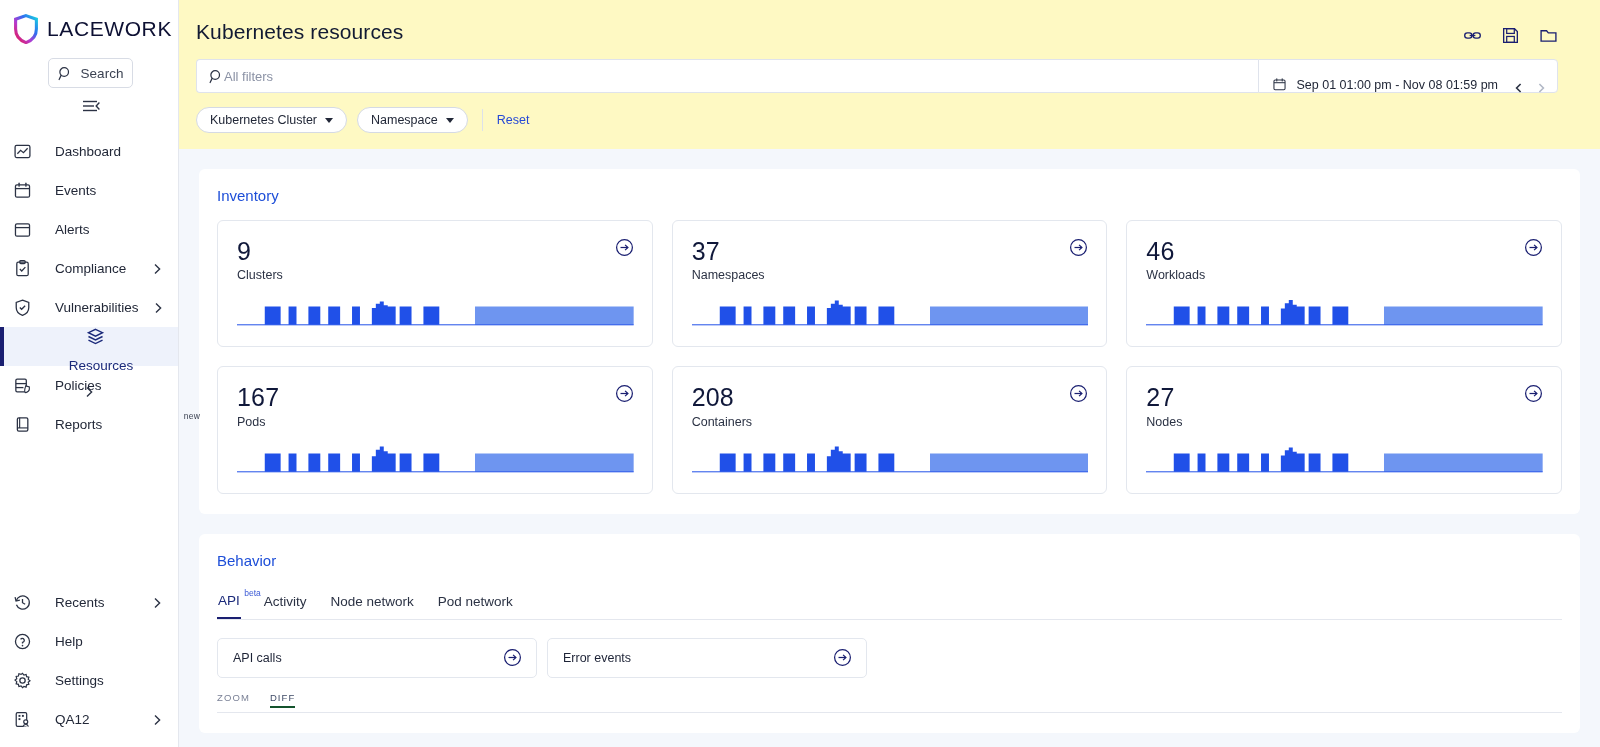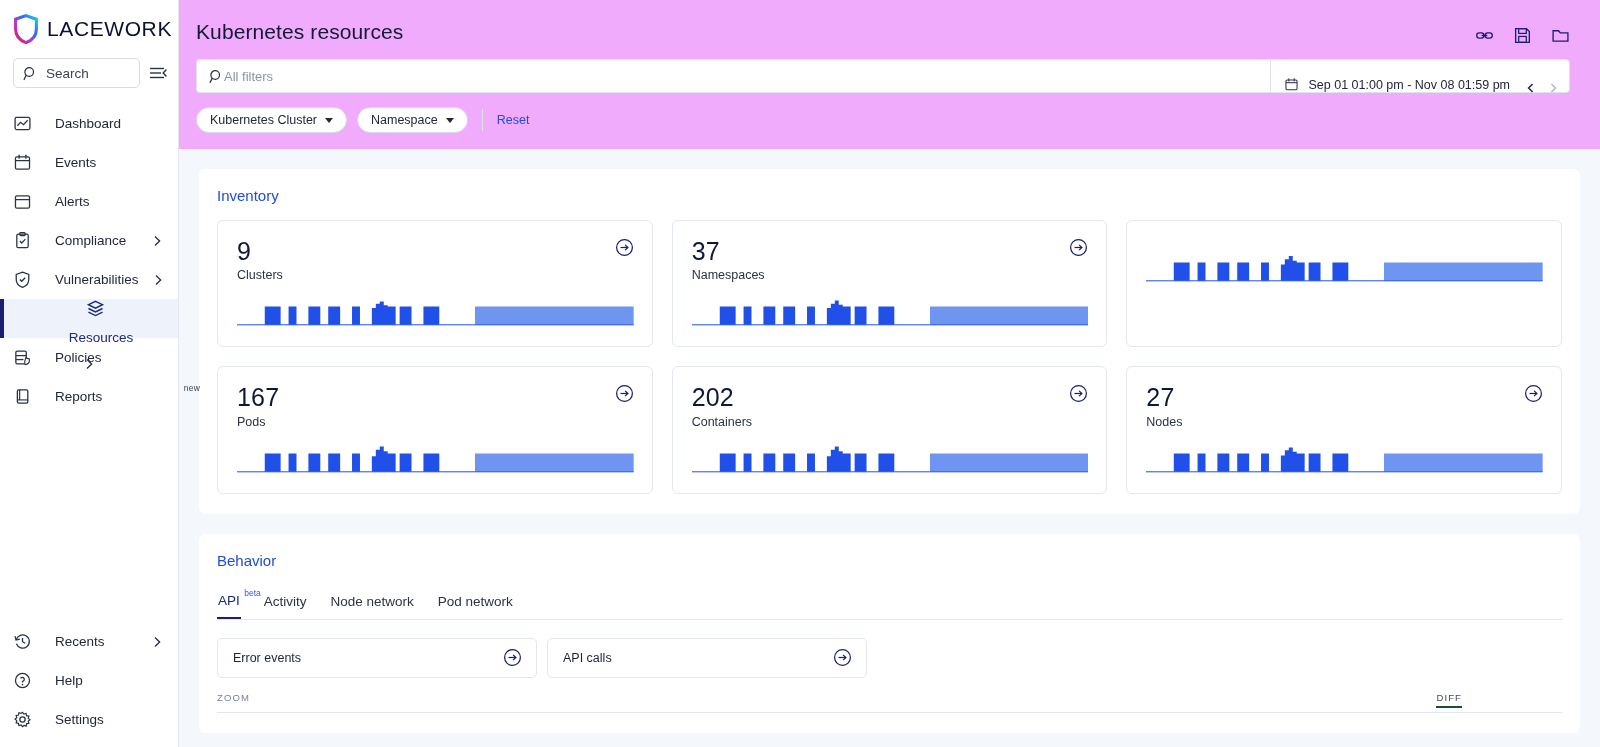--- a/index.html
+++ b/index.html
@@ -19,21 +19,21 @@
     border-right: 1px solid #e4e7ee;
     display: flex; flex-direction: column;
     position: relative;
   }
   .brand { display: flex; align-items: center; gap: 8px; padding: 14px 0 10px 13px; }
   .brand-logo { width: 26px; height: 30px; flex: 0 0 26px; }
   .brand-name {
     font-size: 21px; letter-spacing: .6px; font-weight: 400;
     color: #0d1033;
   }
-  .search-row { display: flex; align-items: center; padding: 4px 10px 10px 13px; gap: 8px; }
+  .search-row { display: flex; align-items: center; padding: 4px 10px 10px 13px; gap: 8px; flex-direction: column; }
   .search-box {
     flex: 1 1 auto; height: 30px;
     border: 1px solid #d8dce5; border-radius: 5px;
     display: flex; align-items: center; gap: 8px;
     padding: 0 9px; background: #fff;
   }
   .search-box .ph { font-size: 13.5px; color: #3b4252; }
   .collapse-btn { width: 20px; height: 20px; flex: 0 0 20px; cursor: pointer; }
 
   .nav { margin-top: 6px; display: flex; flex-direction: column; }
@@ -52,21 +52,21 @@
   }
   .sup-new {
     position: absolute; top: -6px; right: -22px;
     font-size: 8.5px; color: #3b4252; letter-spacing: .2px;
   }
   .nav-bottom { margin-top: auto; padding-bottom: 8px; display: flex; flex-direction: column; }
 
   
   .main { flex: 1 1 auto; height: 747px; display: flex; flex-direction: column;
           background: #f4f7fc; overflow: hidden; }
-  .topbar { background: #f0abfc; padding: 0 0 0 0; flex: 0 0 auto; }
+  .topbar { background: #fef9c3; padding: 0 12px 0 0; flex: 0 0 auto; }
   .topbar-head {
     display: flex; align-items: flex-start; justify-content: space-between;
     padding: 20px 30px 0 17px;
   }
   .page-title { font-size: 21px; font-weight: 400; color: #121a33; letter-spacing: .1px; }
   .head-icons { display: flex; align-items: center; gap: 19px; padding-top: 6px; }
   .head-icons .hi { width: 19px; height: 19px; cursor: pointer; }
 
   .filter-row { display: flex; padding: 14px 30px 0 17px; align-items: stretch; }
   .filter-input {
@@ -125,21 +125,21 @@
   .tab.active { color: #1b2a7a; border-bottom: 2px solid #1a1f71; }
   .tab .sup-beta { position: absolute; top: -5px; right: -20px; font-size: 8.5px; color: #3c5bd6; }
 
   .mini-cards { display: flex; gap: 10px; margin-top: 18px; }
   .mini-card {
     width: 320px; height: 40px; border: 1px solid #e3e7ee; border-radius: 5px;
     display: flex; align-items: center; justify-content: space-between;
     padding: 0 14px 0 15px; font-size: 12.5px; color: #1d2336; cursor: pointer; background: #fff;
   }
   .zoomdiff {
-    display: flex; gap: 26px; justify-content: space-between;
+    display: flex; gap: 20px; justify-content: flex-start;
     padding-right: 100px; margin-top: 14px;
   }
   .zd { font-size: 9.5px; letter-spacing: 1.1px; color: #7a8196; cursor: pointer; padding-bottom: 3px; }
   .zd.active { color: #3e4a66; border-bottom: 2px solid #14532d; }
   .bottom-rule { border-top: 1px solid #e4e7ee; margin-top: 4px; }
 </style>
 </head>
 <body>
 
 <div class="app">
@@ -288,20 +288,34 @@
       </div>
 
       <div class="nav-item">
         <svg class="ico" viewBox="0 0 20 20">
           <circle cx="10" cy="10" r="2.8" fill="none" stroke="#2b3244" stroke-width="1.35"></circle>
           <path d="M10 2.4 l1.5 1.9 2.3-.7 .5 2.4 2.4 .5-.7 2.3 1.9 1.5-1.9 1.5 .7 2.3-2.4 .5-.5 2.4-2.3-.7L10 17.6l-1.5-1.9-2.3 .7-.5-2.4-2.4-.5 .7-2.3L2.1 9.6 4 8.1l-.7-2.3 2.4-.5 .5-2.4 2.3 .7Z" fill="none" stroke="#2b3244" stroke-width="1.25"></path>
         </svg>
         <span class="nav-label">Settings</span>
       </div>
 
+      <div class="nav-item">
+        <svg class="ico" viewBox="0 0 20 20">
+          <rect x="3.4" y="2.8" width="11" height="14.4" rx="1.4" fill="none" stroke="#2b3244" stroke-width="1.3"></rect>
+          <rect x="5.8" y="5.2" width="2" height="2" fill="#2b3244"></rect>
+          <rect x="9.4" y="5.2" width="2" height="2" fill="#2b3244"></rect>
+          <rect x="5.8" y="8.6" width="2" height="2" fill="#2b3244"></rect>
+          <circle cx="13.4" cy="12.4" r="2.1" fill="#fff" stroke="#2b3244" stroke-width="1.25"></circle>
+          <path d="M10.6 17.4 a2.9 2.9 0 0 1 5.6 0" fill="#fff" stroke="#2b3244" stroke-width="1.25"></path>
+        </svg>
+        <span class="nav-label">QA12</span>
+        <svg class="nav-chevron" viewBox="0 0 14 14">
+          <polyline points="5,2.6 9.6,7 5,11.4" fill="none" stroke="#2b3244" stroke-width="1.4"></polyline>
+        </svg>
+      </div>
 
     </div>
   </aside>
 
   <section class="main">
 
     <div class="topbar">
       <div class="topbar-head">
         <h1 class="page-title">Kubernetes resources</h1>
         <div class="head-icons">
@@ -396,21 +410,31 @@
   <circle cx="10" cy="10" r="8.3" fill="none" stroke="#1a1f71" stroke-width="1.3"></circle>
   <line x1="5.8" y1="10" x2="13.3" y2="10" stroke="#1a1f71" stroke-width="1.3"></line>
   <polyline points="10.6,7.2 13.6,10 10.6,12.8" fill="none" stroke="#1a1f71" stroke-width="1.3"></polyline>
 </svg>
      </div>
      <svg class="spark" viewBox="0 0 400 30" preserveAspectRatio="none">
     <path d="M 240.00 28.8 L 240.00 10.44 L 244.00 10.44 L 244.00 10.44 L 248.00 10.44 L 248.00 10.44 L 252.00 10.44 L 252.00 10.44 L 256.00 10.44 L 256.00 10.44 L 260.00 10.44 L 260.00 10.44 L 264.00 10.44 L 264.00 10.44 L 268.00 10.44 L 268.00 10.44 L 272.00 10.44 L 272.00 10.44 L 276.00 10.44 L 276.00 10.44 L 280.00 10.44 L 280.00 10.44 L 284.00 10.44 L 284.00 10.44 L 288.00 10.44 L 288.00 10.44 L 292.00 10.44 L 292.00 10.44 L 296.00 10.44 L 296.00 10.44 L 300.00 10.44 L 300.00 10.44 L 304.00 10.44 L 304.00 10.44 L 308.00 10.44 L 308.00 10.44 L 312.00 10.44 L 312.00 10.44 L 316.00 10.44 L 316.00 10.44 L 320.00 10.44 L 320.00 10.44 L 324.00 10.44 L 324.00 10.44 L 328.00 10.44 L 328.00 10.44 L 332.00 10.44 L 332.00 10.44 L 336.00 10.44 L 336.00 10.44 L 340.00 10.44 L 340.00 10.44 L 344.00 10.44 L 344.00 10.44 L 348.00 10.44 L 348.00 10.44 L 352.00 10.44 L 352.00 10.44 L 356.00 10.44 L 356.00 10.44 L 360.00 10.44 L 360.00 10.44 L 364.00 10.44 L 364.00 10.44 L 368.00 10.44 L 368.00 10.44 L 372.00 10.44 L 372.00 10.44 L 376.00 10.44 L 376.00 10.44 L 380.00 10.44 L 380.00 10.44 L 384.00 10.44 L 384.00 10.44 L 388.00 10.44 L 388.00 10.44 L 392.00 10.44 L 392.00 10.44 L 396.00 10.44 L 396.00 10.44 L 400.00 10.44 L 400.00 28.8 Z" fill="#6e95f0"></path>
     <path d="M 0.00 28.8 L 0.00 28.80 L 4.00 28.80 L 4.00 28.80 L 8.00 28.80 L 8.00 28.80 L 12.00 28.80 L 12.00 28.80 L 16.00 28.80 L 16.00 28.80 L 20.00 28.80 L 20.00 28.80 L 24.00 28.80 L 24.00 28.80 L 28.00 28.80 L 28.00 10.44 L 32.00 10.44 L 32.00 10.44 L 36.00 10.44 L 36.00 10.44 L 40.00 10.44 L 40.00 10.44 L 44.00 10.44 L 44.00 28.80 L 48.00 28.80 L 48.00 28.80 L 52.00 28.80 L 52.00 10.44 L 56.00 10.44 L 56.00 10.44 L 60.00 10.44 L 60.00 28.80 L 64.00 28.80 L 64.00 28.80 L 68.00 28.80 L 68.00 28.80 L 72.00 28.80 L 72.00 10.44 L 76.00 10.44 L 76.00 10.44 L 80.00 10.44 L 80.00 10.44 L 84.00 10.44 L 84.00 28.80 L 88.00 28.80 L 88.00 28.80 L 92.00 28.80 L 92.00 10.44 L 96.00 10.44 L 96.00 10.44 L 100.00 10.44 L 100.00 10.44 L 104.00 10.44 L 104.00 28.80 L 108.00 28.80 L 108.00 28.80 L 112.00 28.80 L 112.00 28.80 L 116.00 28.80 L 116.00 10.44 L 120.00 10.44 L 120.00 10.44 L 124.00 10.44 L 124.00 28.80 L 128.00 28.80 L 128.00 28.80 L 132.00 28.80 L 132.00 28.80 L 136.00 28.80 L 136.00 12.06 L 140.00 12.06 L 140.00 7.74 L 144.00 7.74 L 144.00 4.50 L 148.00 4.50 L 148.00 8.82 L 152.00 8.82 L 152.00 10.44 L 156.00 10.44 L 156.00 10.44 L 160.00 10.44 L 160.00 28.80 L 164.00 28.80 L 164.00 10.44 L 168.00 10.44 L 168.00 10.44 L 172.00 10.44 L 172.00 10.44 L 176.00 10.44 L 176.00 28.80 L 180.00 28.80 L 180.00 28.80 L 184.00 28.80 L 184.00 28.80 L 188.00 28.80 L 188.00 10.44 L 192.00 10.44 L 192.00 10.44 L 196.00 10.44 L 196.00 10.44 L 200.00 10.44 L 200.00 10.44 L 204.00 10.44 L 204.00 28.80 L 208.00 28.80 L 208.00 28.80 L 212.00 28.80 L 212.00 28.80 L 216.00 28.80 L 216.00 28.80 L 220.00 28.80 L 220.00 28.80 L 224.00 28.80 L 224.00 28.80 L 228.00 28.80 L 228.00 28.80 L 232.00 28.80 L 232.00 28.80 L 236.00 28.80 L 236.00 28.80 L 240.00 28.80 L 240.00 28.8 Z" fill="#2050e8"></path>
     <line x1="0" y1="28.8" x2="400" y2="28.8" stroke="#2050e8" stroke-width="1"></line>
   </svg></div>
-            <div class="stat-card">
+            <div class="stat-card"><div class="stat-head">
+       <div>
+         <div class="stat-value">46</div>
+         <div class="stat-label">Workloads</div>
+       </div>
+       <svg class="arrow-circle" viewBox="0 0 20 20">
+  <circle cx="10" cy="10" r="8.3" fill="none" stroke="#1a1f71" stroke-width="1.3"></circle>
+  <line x1="5.8" y1="10" x2="13.3" y2="10" stroke="#1a1f71" stroke-width="1.3"></line>
+  <polyline points="10.6,7.2 13.6,10 10.6,12.8" fill="none" stroke="#1a1f71" stroke-width="1.3"></polyline>
+</svg>
+     </div>
      <svg class="spark" viewBox="0 0 400 30" preserveAspectRatio="none">
     <path d="M 240.00 28.8 L 240.00 10.44 L 244.00 10.44 L 244.00 10.44 L 248.00 10.44 L 248.00 10.44 L 252.00 10.44 L 252.00 10.44 L 256.00 10.44 L 256.00 10.44 L 260.00 10.44 L 260.00 10.44 L 264.00 10.44 L 264.00 10.44 L 268.00 10.44 L 268.00 10.44 L 272.00 10.44 L 272.00 10.44 L 276.00 10.44 L 276.00 10.44 L 280.00 10.44 L 280.00 10.44 L 284.00 10.44 L 284.00 10.44 L 288.00 10.44 L 288.00 10.44 L 292.00 10.44 L 292.00 10.44 L 296.00 10.44 L 296.00 10.44 L 300.00 10.44 L 300.00 10.44 L 304.00 10.44 L 304.00 10.44 L 308.00 10.44 L 308.00 10.44 L 312.00 10.44 L 312.00 10.44 L 316.00 10.44 L 316.00 10.44 L 320.00 10.44 L 320.00 10.44 L 324.00 10.44 L 324.00 10.44 L 328.00 10.44 L 328.00 10.44 L 332.00 10.44 L 332.00 10.44 L 336.00 10.44 L 336.00 10.44 L 340.00 10.44 L 340.00 10.44 L 344.00 10.44 L 344.00 10.44 L 348.00 10.44 L 348.00 10.44 L 352.00 10.44 L 352.00 10.44 L 356.00 10.44 L 356.00 10.44 L 360.00 10.44 L 360.00 10.44 L 364.00 10.44 L 364.00 10.44 L 368.00 10.44 L 368.00 10.44 L 372.00 10.44 L 372.00 10.44 L 376.00 10.44 L 376.00 10.44 L 380.00 10.44 L 380.00 10.44 L 384.00 10.44 L 384.00 10.44 L 388.00 10.44 L 388.00 10.44 L 392.00 10.44 L 392.00 10.44 L 396.00 10.44 L 396.00 10.44 L 400.00 10.44 L 400.00 28.8 Z" fill="#6e95f0"></path>
     <path d="M 0.00 28.8 L 0.00 28.80 L 4.00 28.80 L 4.00 28.80 L 8.00 28.80 L 8.00 28.80 L 12.00 28.80 L 12.00 28.80 L 16.00 28.80 L 16.00 28.80 L 20.00 28.80 L 20.00 28.80 L 24.00 28.80 L 24.00 28.80 L 28.00 28.80 L 28.00 10.44 L 32.00 10.44 L 32.00 10.44 L 36.00 10.44 L 36.00 10.44 L 40.00 10.44 L 40.00 10.44 L 44.00 10.44 L 44.00 28.80 L 48.00 28.80 L 48.00 28.80 L 52.00 28.80 L 52.00 10.44 L 56.00 10.44 L 56.00 10.44 L 60.00 10.44 L 60.00 28.80 L 64.00 28.80 L 64.00 28.80 L 68.00 28.80 L 68.00 28.80 L 72.00 28.80 L 72.00 10.44 L 76.00 10.44 L 76.00 10.44 L 80.00 10.44 L 80.00 10.44 L 84.00 10.44 L 84.00 28.80 L 88.00 28.80 L 88.00 28.80 L 92.00 28.80 L 92.00 10.44 L 96.00 10.44 L 96.00 10.44 L 100.00 10.44 L 100.00 10.44 L 104.00 10.44 L 104.00 28.80 L 108.00 28.80 L 108.00 28.80 L 112.00 28.80 L 112.00 28.80 L 116.00 28.80 L 116.00 10.44 L 120.00 10.44 L 120.00 10.44 L 124.00 10.44 L 124.00 28.80 L 128.00 28.80 L 128.00 28.80 L 132.00 28.80 L 132.00 28.80 L 136.00 28.80 L 136.00 12.60 L 140.00 12.60 L 140.00 7.20 L 144.00 7.20 L 144.00 3.96 L 148.00 3.96 L 148.00 8.82 L 152.00 8.82 L 152.00 10.44 L 156.00 10.44 L 156.00 10.44 L 160.00 10.44 L 160.00 28.80 L 164.00 28.80 L 164.00 10.44 L 168.00 10.44 L 168.00 10.44 L 172.00 10.44 L 172.00 10.44 L 176.00 10.44 L 176.00 28.80 L 180.00 28.80 L 180.00 28.80 L 184.00 28.80 L 184.00 28.80 L 188.00 28.80 L 188.00 10.44 L 192.00 10.44 L 192.00 10.44 L 196.00 10.44 L 196.00 10.44 L 200.00 10.44 L 200.00 10.44 L 204.00 10.44 L 204.00 28.80 L 208.00 28.80 L 208.00 28.80 L 212.00 28.80 L 212.00 28.80 L 216.00 28.80 L 216.00 28.80 L 220.00 28.80 L 220.00 28.80 L 224.00 28.80 L 224.00 28.80 L 228.00 28.80 L 228.00 28.80 L 232.00 28.80 L 232.00 28.80 L 236.00 28.80 L 236.00 28.80 L 240.00 28.80 L 240.00 28.8 Z" fill="#2050e8"></path>
     <line x1="0" y1="28.8" x2="400" y2="28.8" stroke="#2050e8" stroke-width="1"></line>
   </svg></div>
             <div class="stat-card"><div class="stat-head">
        <div>
          <div class="stat-value">167</div>
          <div class="stat-label">Pods</div>
        </div>
@@ -420,21 +444,21 @@
   <polyline points="10.6,7.2 13.6,10 10.6,12.8" fill="none" stroke="#1a1f71" stroke-width="1.3"></polyline>
 </svg>
      </div>
      <svg class="spark" viewBox="0 0 400 30" preserveAspectRatio="none">
     <path d="M 240.00 28.8 L 240.00 10.44 L 244.00 10.44 L 244.00 10.44 L 248.00 10.44 L 248.00 10.44 L 252.00 10.44 L 252.00 10.44 L 256.00 10.44 L 256.00 10.44 L 260.00 10.44 L 260.00 10.44 L 264.00 10.44 L 264.00 10.44 L 268.00 10.44 L 268.00 10.44 L 272.00 10.44 L 272.00 10.44 L 276.00 10.44 L 276.00 10.44 L 280.00 10.44 L 280.00 10.44 L 284.00 10.44 L 284.00 10.44 L 288.00 10.44 L 288.00 10.44 L 292.00 10.44 L 292.00 10.44 L 296.00 10.44 L 296.00 10.44 L 300.00 10.44 L 300.00 10.44 L 304.00 10.44 L 304.00 10.44 L 308.00 10.44 L 308.00 10.44 L 312.00 10.44 L 312.00 10.44 L 316.00 10.44 L 316.00 10.44 L 320.00 10.44 L 320.00 10.44 L 324.00 10.44 L 324.00 10.44 L 328.00 10.44 L 328.00 10.44 L 332.00 10.44 L 332.00 10.44 L 336.00 10.44 L 336.00 10.44 L 340.00 10.44 L 340.00 10.44 L 344.00 10.44 L 344.00 10.44 L 348.00 10.44 L 348.00 10.44 L 352.00 10.44 L 352.00 10.44 L 356.00 10.44 L 356.00 10.44 L 360.00 10.44 L 360.00 10.44 L 364.00 10.44 L 364.00 10.44 L 368.00 10.44 L 368.00 10.44 L 372.00 10.44 L 372.00 10.44 L 376.00 10.44 L 376.00 10.44 L 380.00 10.44 L 380.00 10.44 L 384.00 10.44 L 384.00 10.44 L 388.00 10.44 L 388.00 10.44 L 392.00 10.44 L 392.00 10.44 L 396.00 10.44 L 396.00 10.44 L 400.00 10.44 L 400.00 28.8 Z" fill="#6e95f0"></path>
     <path d="M 0.00 28.8 L 0.00 28.80 L 4.00 28.80 L 4.00 28.80 L 8.00 28.80 L 8.00 28.80 L 12.00 28.80 L 12.00 28.80 L 16.00 28.80 L 16.00 28.80 L 20.00 28.80 L 20.00 28.80 L 24.00 28.80 L 24.00 28.80 L 28.00 28.80 L 28.00 10.44 L 32.00 10.44 L 32.00 10.44 L 36.00 10.44 L 36.00 10.44 L 40.00 10.44 L 40.00 10.44 L 44.00 10.44 L 44.00 28.80 L 48.00 28.80 L 48.00 28.80 L 52.00 28.80 L 52.00 10.44 L 56.00 10.44 L 56.00 10.44 L 60.00 10.44 L 60.00 28.80 L 64.00 28.80 L 64.00 28.80 L 68.00 28.80 L 68.00 28.80 L 72.00 28.80 L 72.00 10.44 L 76.00 10.44 L 76.00 10.44 L 80.00 10.44 L 80.00 10.44 L 84.00 10.44 L 84.00 28.80 L 88.00 28.80 L 88.00 28.80 L 92.00 28.80 L 92.00 10.44 L 96.00 10.44 L 96.00 10.44 L 100.00 10.44 L 100.00 10.44 L 104.00 10.44 L 104.00 28.80 L 108.00 28.80 L 108.00 28.80 L 112.00 28.80 L 112.00 28.80 L 116.00 28.80 L 116.00 10.44 L 120.00 10.44 L 120.00 10.44 L 124.00 10.44 L 124.00 28.80 L 128.00 28.80 L 128.00 28.80 L 132.00 28.80 L 132.00 28.80 L 136.00 28.80 L 136.00 13.14 L 140.00 13.14 L 140.00 6.66 L 144.00 6.66 L 144.00 3.42 L 148.00 3.42 L 148.00 8.28 L 152.00 8.28 L 152.00 10.44 L 156.00 10.44 L 156.00 10.44 L 160.00 10.44 L 160.00 28.80 L 164.00 28.80 L 164.00 10.44 L 168.00 10.44 L 168.00 10.44 L 172.00 10.44 L 172.00 10.44 L 176.00 10.44 L 176.00 28.80 L 180.00 28.80 L 180.00 28.80 L 184.00 28.80 L 184.00 28.80 L 188.00 28.80 L 188.00 10.44 L 192.00 10.44 L 192.00 10.44 L 196.00 10.44 L 196.00 10.44 L 200.00 10.44 L 200.00 10.44 L 204.00 10.44 L 204.00 28.80 L 208.00 28.80 L 208.00 28.80 L 212.00 28.80 L 212.00 28.80 L 216.00 28.80 L 216.00 28.80 L 220.00 28.80 L 220.00 28.80 L 224.00 28.80 L 224.00 28.80 L 228.00 28.80 L 228.00 28.80 L 232.00 28.80 L 232.00 28.80 L 236.00 28.80 L 236.00 28.80 L 240.00 28.80 L 240.00 28.8 Z" fill="#2050e8"></path>
     <line x1="0" y1="28.8" x2="400" y2="28.8" stroke="#2050e8" stroke-width="1"></line>
   </svg></div>
             <div class="stat-card"><div class="stat-head">
        <div>
-         <div class="stat-value">202</div>
+         <div class="stat-value">208</div>
          <div class="stat-label">Containers</div>
        </div>
        <svg class="arrow-circle" viewBox="0 0 20 20">
   <circle cx="10" cy="10" r="8.3" fill="none" stroke="#1a1f71" stroke-width="1.3"></circle>
   <line x1="5.8" y1="10" x2="13.3" y2="10" stroke="#1a1f71" stroke-width="1.3"></line>
   <polyline points="10.6,7.2 13.6,10 10.6,12.8" fill="none" stroke="#1a1f71" stroke-width="1.3"></polyline>
 </svg>
      </div>
      <svg class="spark" viewBox="0 0 400 30" preserveAspectRatio="none">
     <path d="M 240.00 28.8 L 240.00 10.44 L 244.00 10.44 L 244.00 10.44 L 248.00 10.44 L 248.00 10.44 L 252.00 10.44 L 252.00 10.44 L 256.00 10.44 L 256.00 10.44 L 260.00 10.44 L 260.00 10.44 L 264.00 10.44 L 264.00 10.44 L 268.00 10.44 L 268.00 10.44 L 272.00 10.44 L 272.00 10.44 L 276.00 10.44 L 276.00 10.44 L 280.00 10.44 L 280.00 10.44 L 284.00 10.44 L 284.00 10.44 L 288.00 10.44 L 288.00 10.44 L 292.00 10.44 L 292.00 10.44 L 296.00 10.44 L 296.00 10.44 L 300.00 10.44 L 300.00 10.44 L 304.00 10.44 L 304.00 10.44 L 308.00 10.44 L 308.00 10.44 L 312.00 10.44 L 312.00 10.44 L 316.00 10.44 L 316.00 10.44 L 320.00 10.44 L 320.00 10.44 L 324.00 10.44 L 324.00 10.44 L 328.00 10.44 L 328.00 10.44 L 332.00 10.44 L 332.00 10.44 L 336.00 10.44 L 336.00 10.44 L 340.00 10.44 L 340.00 10.44 L 344.00 10.44 L 344.00 10.44 L 348.00 10.44 L 348.00 10.44 L 352.00 10.44 L 352.00 10.44 L 356.00 10.44 L 356.00 10.44 L 360.00 10.44 L 360.00 10.44 L 364.00 10.44 L 364.00 10.44 L 368.00 10.44 L 368.00 10.44 L 372.00 10.44 L 372.00 10.44 L 376.00 10.44 L 376.00 10.44 L 380.00 10.44 L 380.00 10.44 L 384.00 10.44 L 384.00 10.44 L 388.00 10.44 L 388.00 10.44 L 392.00 10.44 L 392.00 10.44 L 396.00 10.44 L 396.00 10.44 L 400.00 10.44 L 400.00 28.8 Z" fill="#6e95f0"></path>
@@ -474,35 +498,35 @@
           <div class="tab">
             <span>Node network</span>
           </div>
           <div class="tab">
             <span>Pod network</span>
           </div>
         </div>
 
         <div class="mini-cards">
           <div class="mini-card">
+            <span>API calls</span>
+            <svg class="arrow-circle" viewBox="0 0 20 20">
+              <circle cx="10" cy="10" r="8.3" fill="none" stroke="#1a1f71" stroke-width="1.3"></circle>
+              <line x1="5.8" y1="10" x2="13.3" y2="10" stroke="#1a1f71" stroke-width="1.3"></line>
+              <polyline points="10.6,7.2 13.6,10 10.6,12.8" fill="none" stroke="#1a1f71" stroke-width="1.3"></polyline>
+            </svg>
+          </div>
+          <div class="mini-card">
             <span>Error events</span>
             <svg class="arrow-circle" viewBox="0 0 20 20">
               <circle cx="10" cy="10" r="8.3" fill="none" stroke="#1a1f71" stroke-width="1.3"></circle>
               <line x1="5.8" y1="10" x2="13.3" y2="10" stroke="#1a1f71" stroke-width="1.3"></line>
               <polyline points="10.6,7.2 13.6,10 10.6,12.8" fill="none" stroke="#1a1f71" stroke-width="1.3"></polyline>
             </svg>
           </div>
-          <div class="mini-card">
-            <span>API calls</span>
-            <svg class="arrow-circle" viewBox="0 0 20 20">
-              <circle cx="10" cy="10" r="8.3" fill="none" stroke="#1a1f71" stroke-width="1.3"></circle>
-              <line x1="5.8" y1="10" x2="13.3" y2="10" stroke="#1a1f71" stroke-width="1.3"></line>
-              <polyline points="10.6,7.2 13.6,10 10.6,12.8" fill="none" stroke="#1a1f71" stroke-width="1.3"></polyline>
-            </svg>
-          </div>
         </div>
 
         <div class="zoomdiff">
           <span class="zd">ZOOM</span>
           <span class="zd active">DIFF</span>
         </div>
         <div class="bottom-rule"></div>
       </div>
 
     </div>

